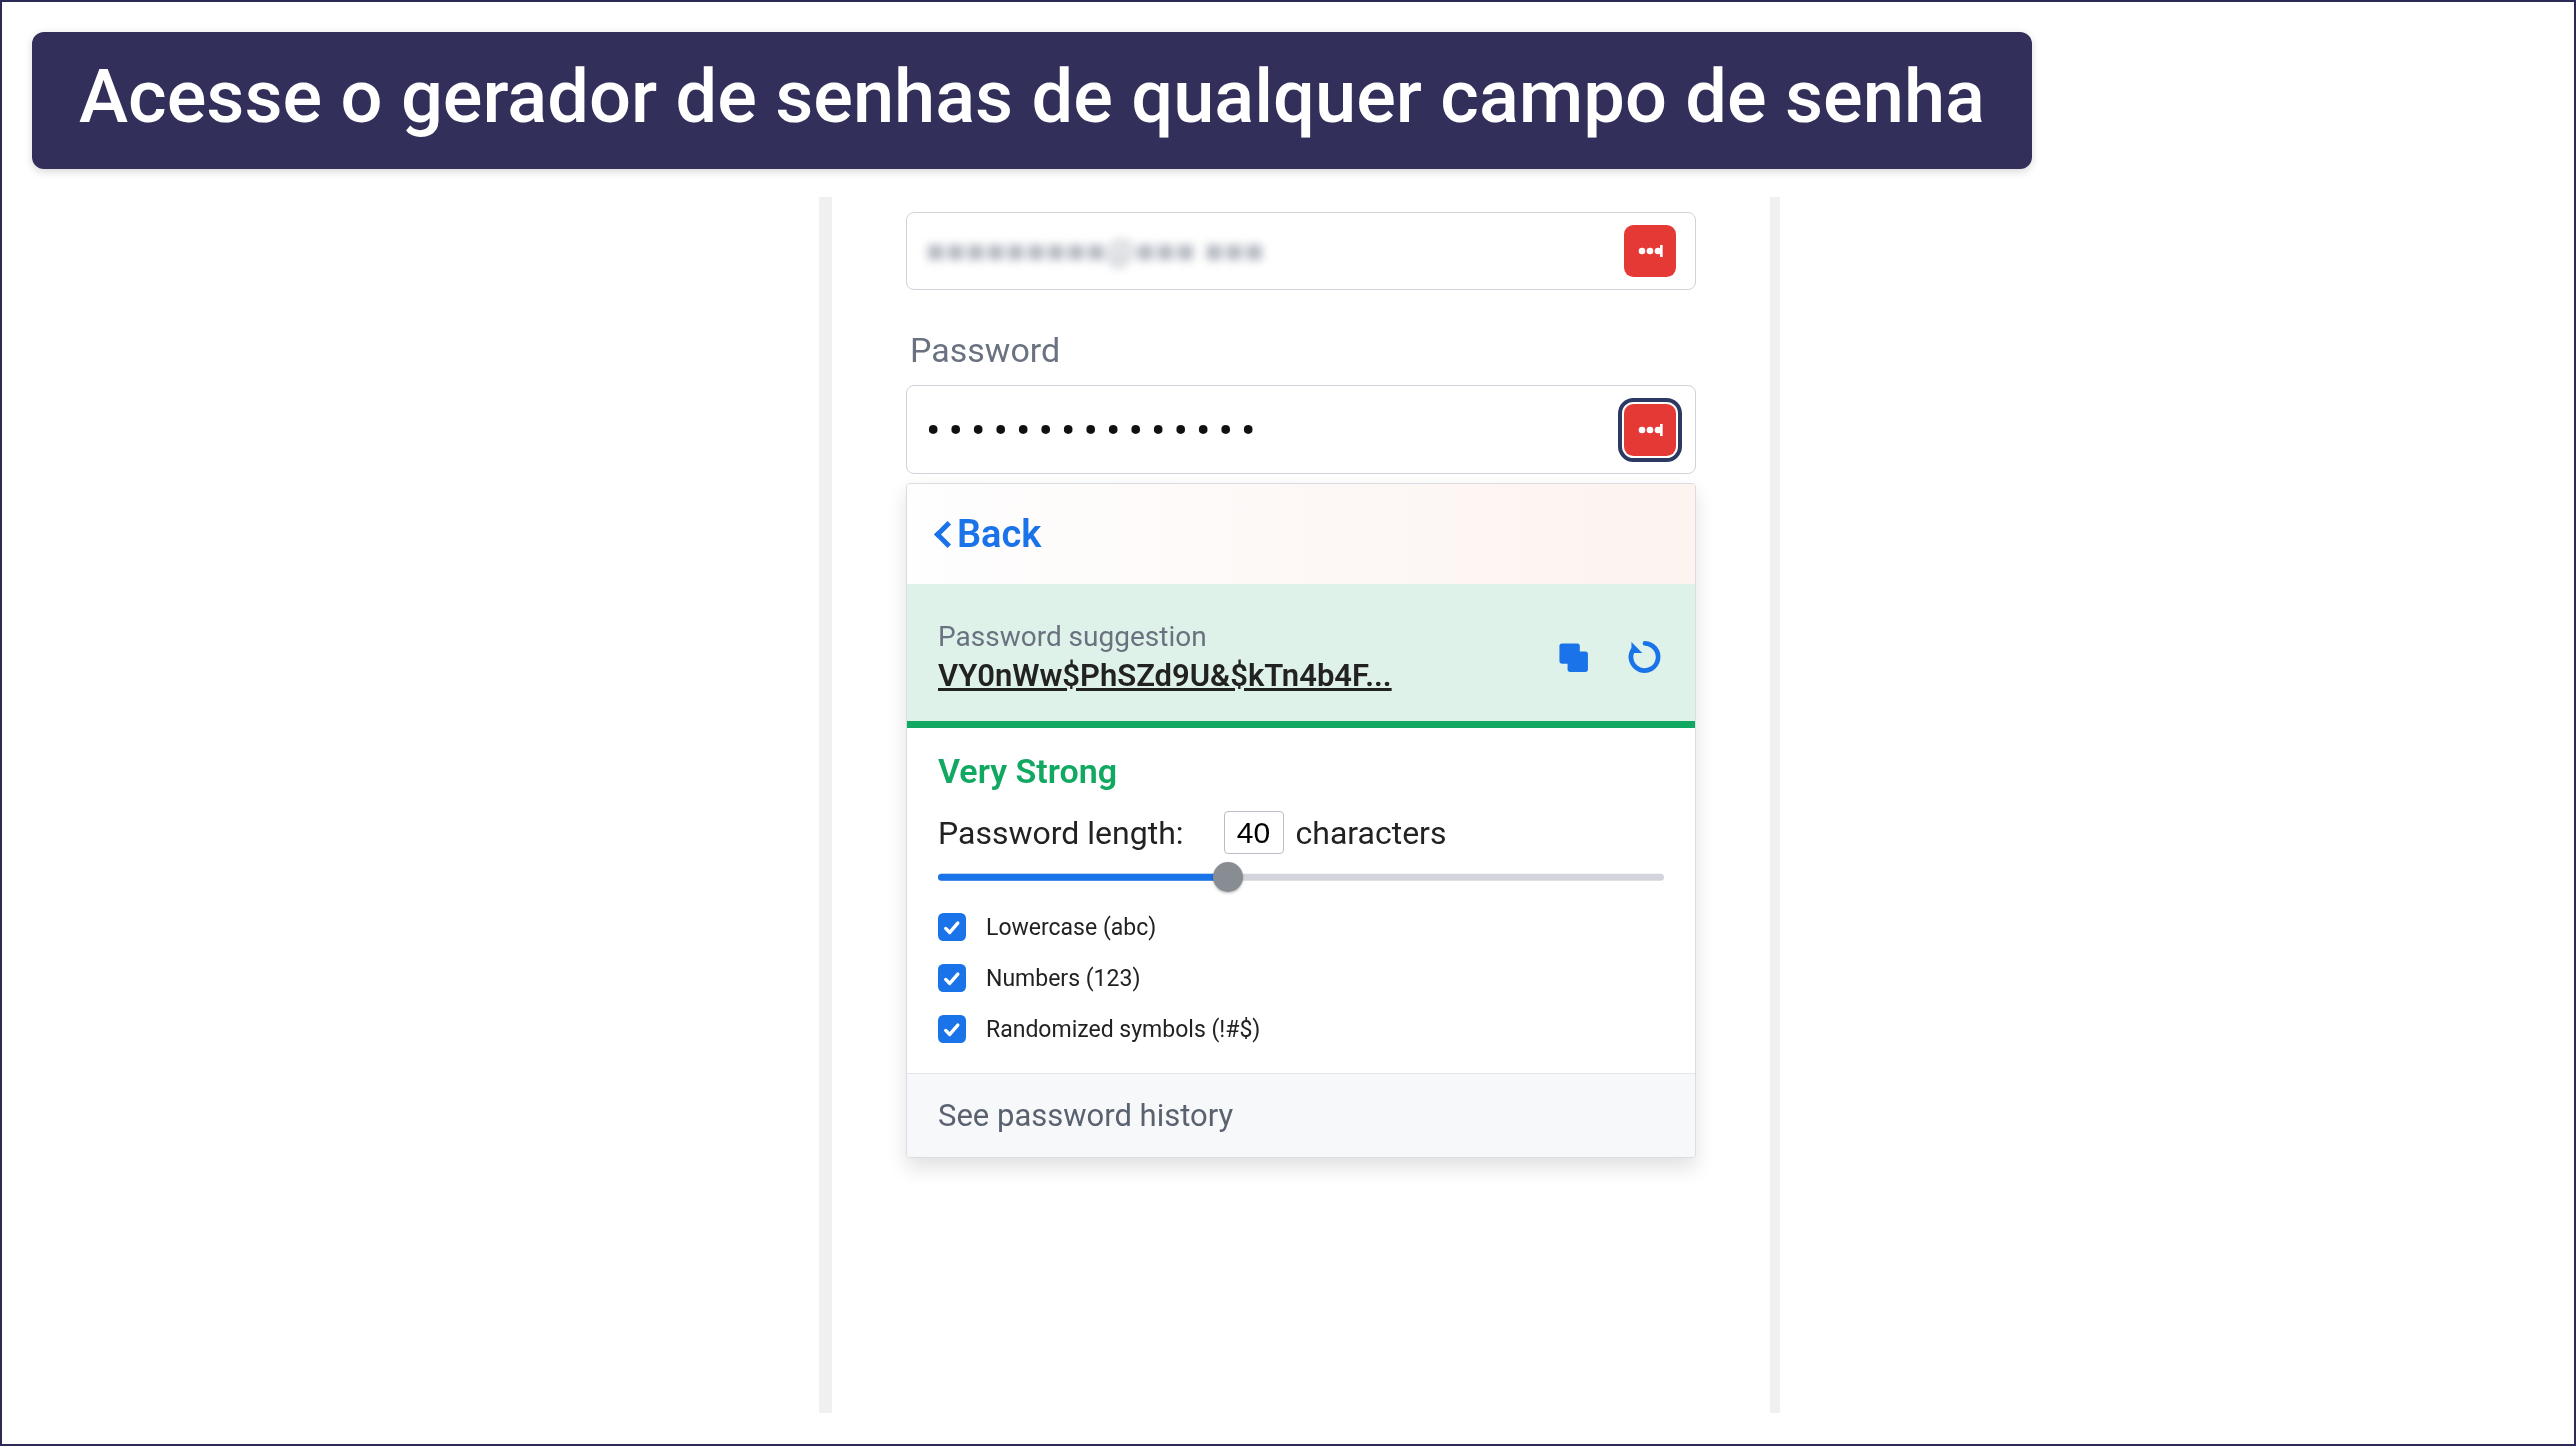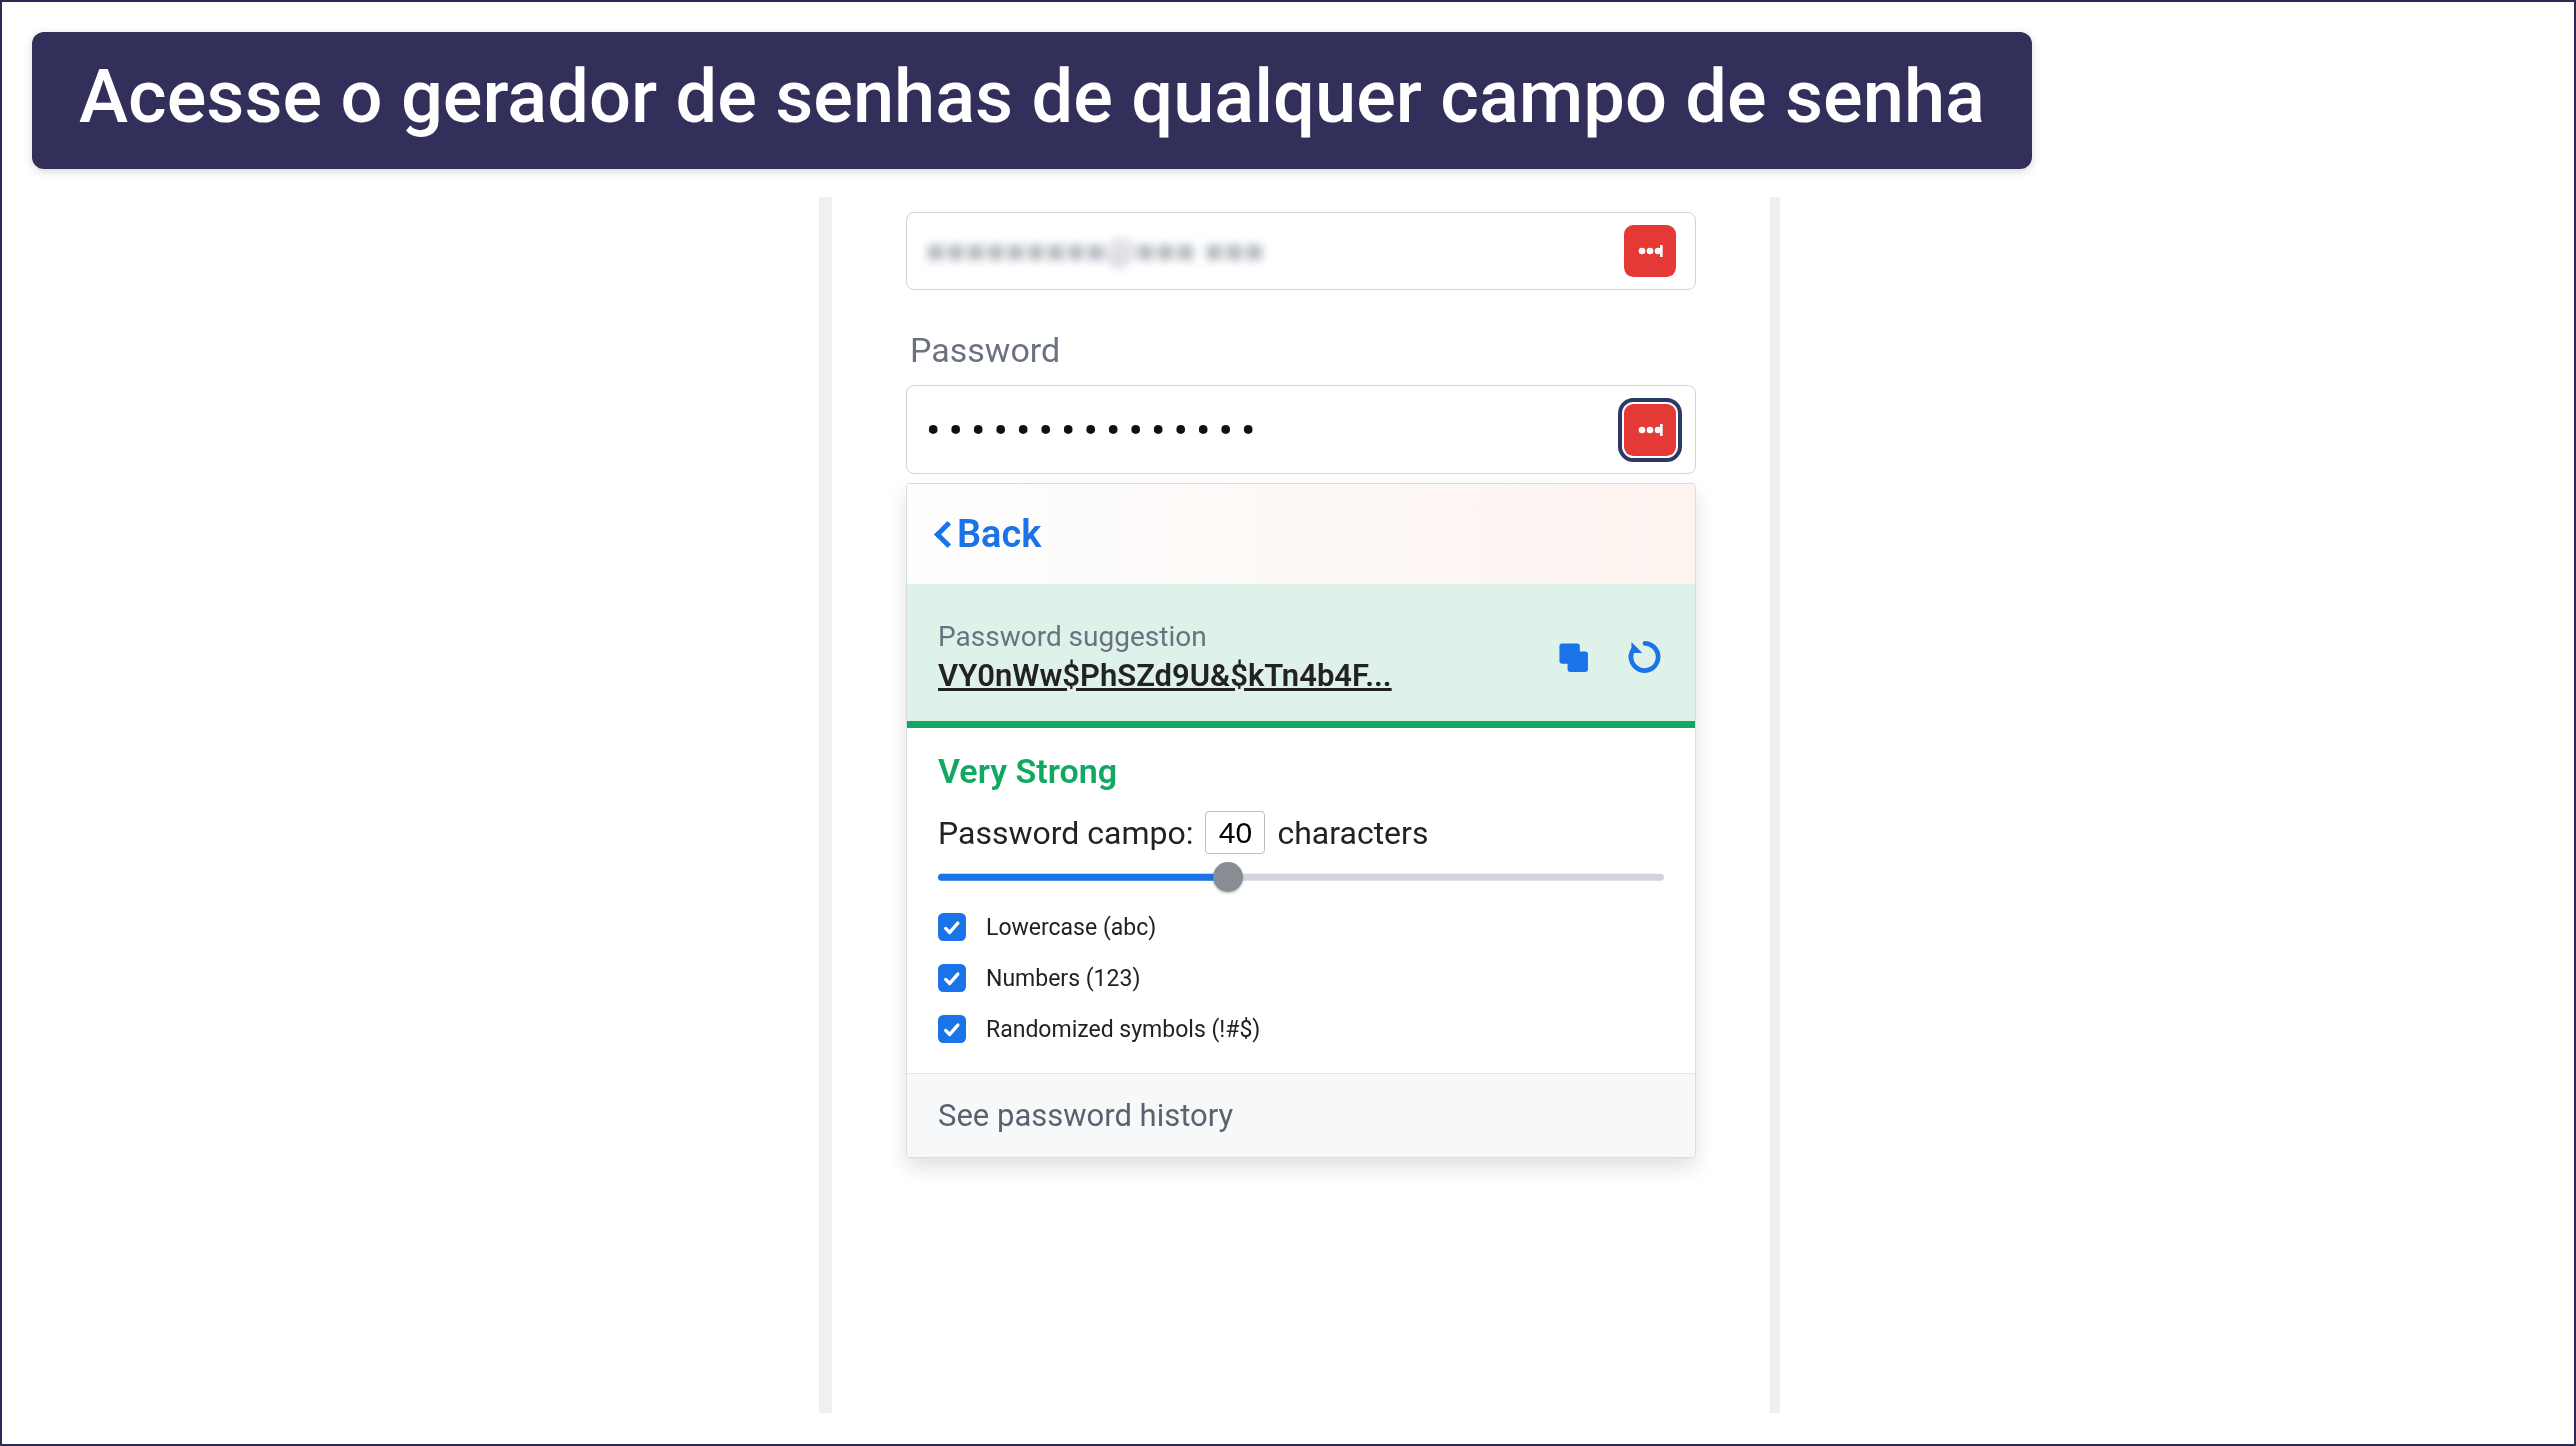--- a/index.html
+++ b/index.html
@@ -128,21 +128,21 @@
   .strength-bar { height: 6.7px; background: #11a862; }
   .settings { padding: 23px 31px 6.7px 31px; }
   .strength-label { color: #11a862; font-size: 34px; font-weight: 600; margin-bottom: 20px; }
   .length-row {
     display: flex; align-items: center; gap: 12px;
     font-size: 32px; color: #222; margin-bottom: 9.4px;
   }
   .length-input {
     width: 60px; height: 43px;
     border: 1.3px solid #b8bec7; border-radius: 4px;
-    text-align: center; font-size: 30px;
+    text-align: center; font-size: 30px; margin-left: 28px;
   }
   .slider-wrap { position: relative; height: 27px; margin: 5.4px 0 23px 0; }
   .slider-track {
     position: absolute; top: 50%; left: 0; right: 0;
     height: 6.7px; background: #d2d6dc; border-radius: 4px;
     transform: translateY(-50%);
   }
   .slider-fill {
     position: absolute; top: 50%; left: 0;
     height: 6.7px; background: #1a73e8; border-radius: 4px;
@@ -239,21 +239,21 @@
           </span>
         </div>
       </div>
 
       <div class="strength-bar"></div>
 
       <div class="settings">
         <div class="strength-label">Very Strong</div>
 
         <div class="length-row">
-          <span>Password campo:</span>
+          <span>Password length:</span>
           <input class="length-input" value="40" style="">
           <span>characters</span>
         </div>
 
         <div class="slider-wrap">
           <div class="slider-track"></div>
           <div class="slider-fill" id="slider-fill" style="width: 40%;"></div>
           <div class="slider-thumb" id="slider-thumb" style="left: 40%;"></div>
         </div>
 

